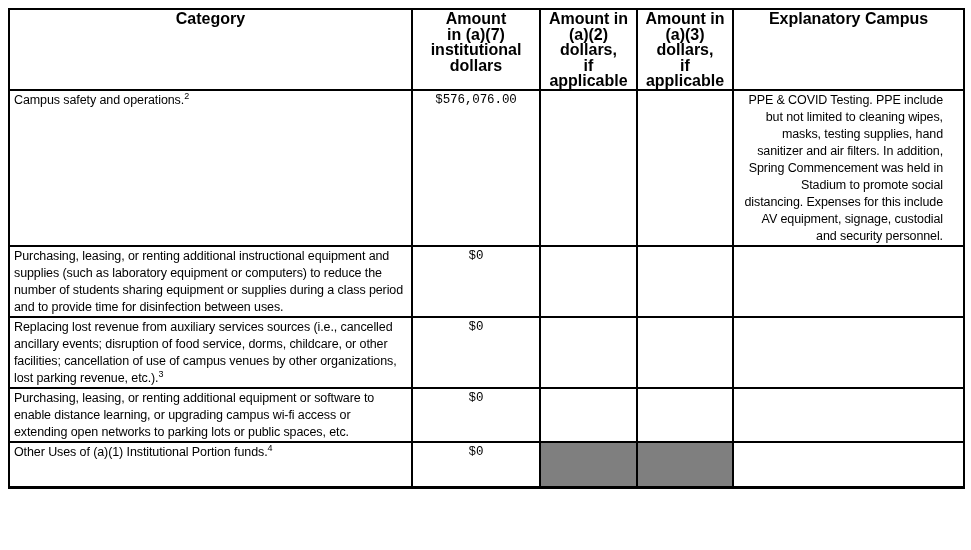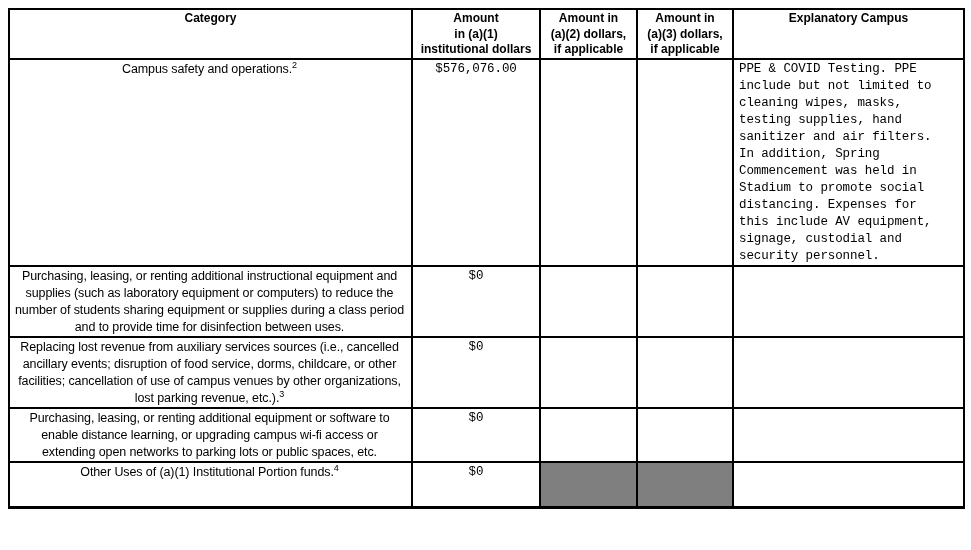--- a/index.html
+++ b/index.html
@@ -22,45 +22,44 @@
     border-bottom-width: 3px;
   }
   .doc-table th,
   .doc-table td {
     border: 2px solid #000000;
     vertical-align: top;
     overflow: hidden;
   }
   .doc-table th {
     font-weight: bold;
-    font-size: 12px;
+    font-size: 16px;
     line-height: 15.5px;
     text-align: center;
     white-space: pre-line;
     padding: 1px 2px 0 2px;
     margin-top: 40px;
   }
   .doc-table td {
     font-size: 12.5px;
     line-height: 17px;
     letter-spacing: -0.1px;
   }
   td.cat {
-    text-align: center;
+    text-align: left;
     padding: 1px 6px 0 4px;
   }
   td.amt {
     text-align: center;
     padding: 1px 2px 0 2px;
     font-family: Liberation Mono, monospace;
   }
   td.notes {
-    text-align: left;
-    padding: 1px 13px 0 5px;
-    font-family: Liberation Mono, monospace;
+    text-align: right;
+    padding: 1px 20px 0 5px;
   }
   sup {
     font-size: 9px;
     line-height: 0;
   }
   thead tr        { height: 47px;  }
   tbody tr.r-0    { height: 156px; }
   tbody tr.r-1    { height: 70px; margin-left: 44px;  }
   tbody tr.r-2    { height: 39px;  }
   tbody tr.r-3    { height: 69px; border-radius: 20px;  }
@@ -76,21 +75,21 @@
     <col style="width:403px">
     <col style="width:128px">
     <col style="width:97px">
     <col style="width:96px">
     <col style="width:231px">
   </colgroup>
   <thead>
     <tr>
       <th>Category</th>
       <th>Amount
-in (a)(1)
+in (a)(7)
 institutional dollars</th>
       <th>Amount in
 (a)(2) dollars,
 if applicable</th>
       <th>Amount in
 (a)(3) dollars,
 if applicable</th>
       <th>Explanatory Campus</th>
     </tr>
   </thead>

